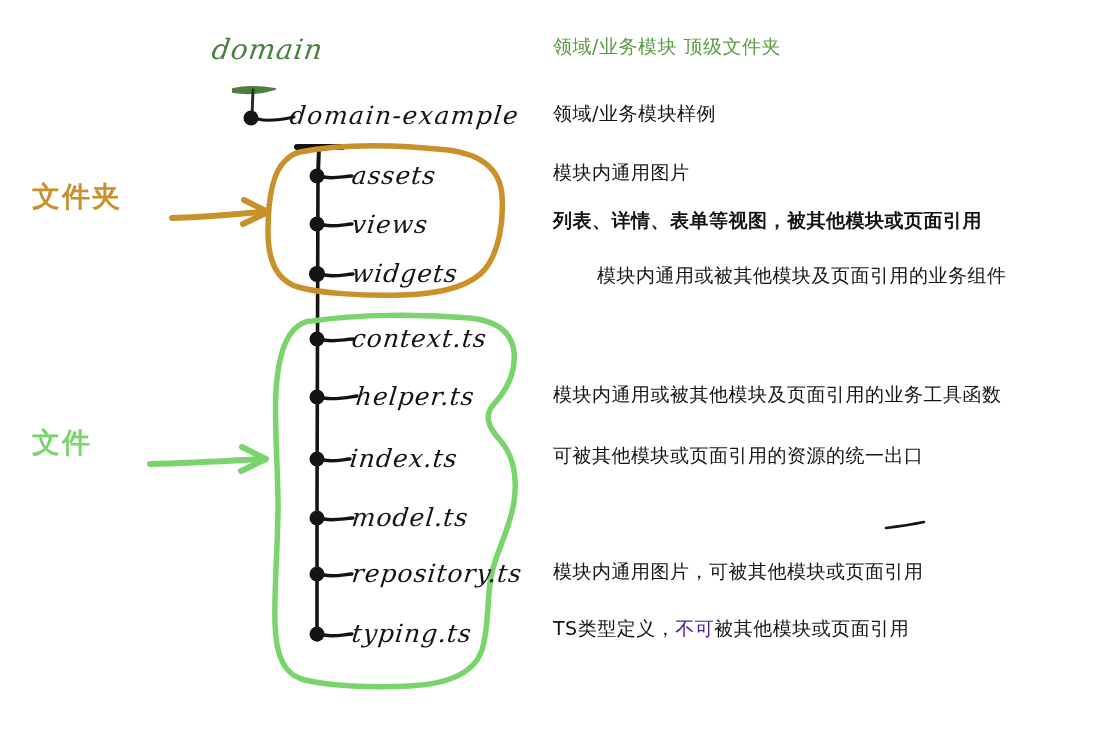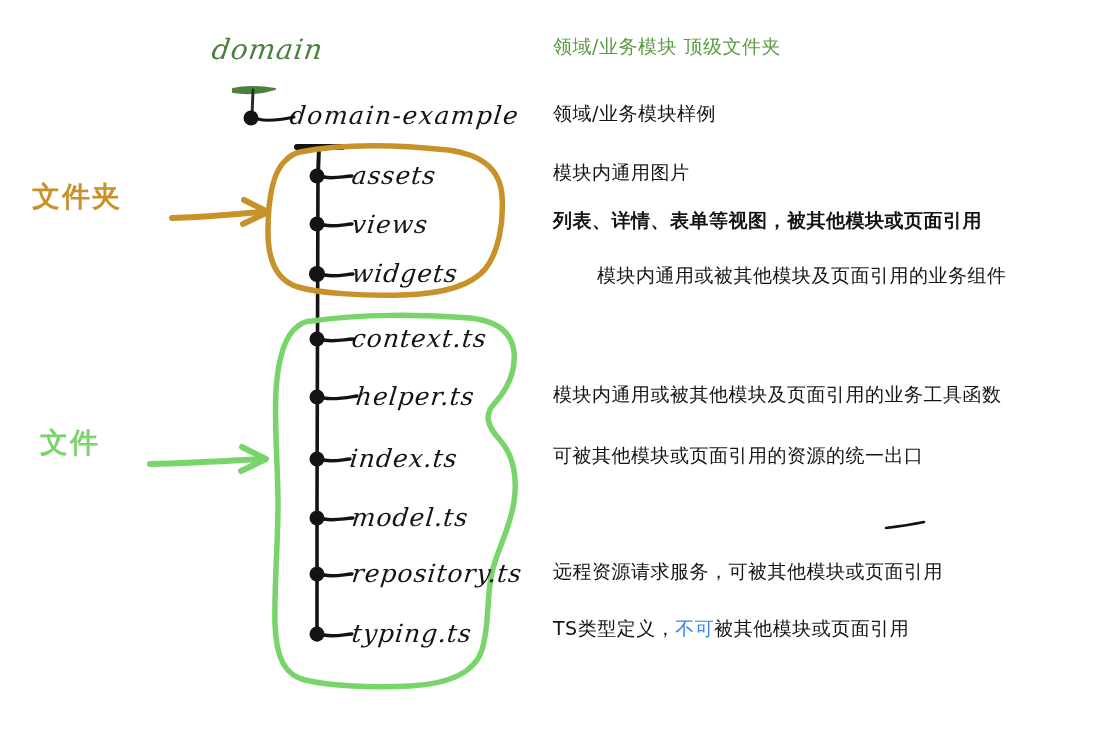--- a/index.html
+++ b/index.html
@@ -61,21 +61,21 @@
   .cn {
     font-family: "DejaVu Sans", sans-serif;
     font-size: 19px;
     color: #141414;
     letter-spacing: 0.5px;
   }
   .cn.green {
     color: #5a9a43;
   }
   .cn .hl-red {
-    color: #3b82f6;
+    color: #4c1d95;
   }
   
   .legend-label {
     font-family: "DejaVu Sans", sans-serif;
     font-size: 28px;
     font-weight: bold;
     letter-spacing: 2px;
   }
   .legend-folder { color: #c8912a; }
   .legend-file   { color: #79d46b; }
@@ -169,29 +169,29 @@
   <div class="txt node-label" style="left:352px; top:261px;">widgets</div>
 
   <div class="txt node-label" style="left:352px; top:326px;">context.ts</div>
   <div class="txt node-label" style="left:356px; top:384px;">helper.ts</div>
   <div class="txt node-label" style="left:350px; top:446px;">index.ts</div>
   <div class="txt node-label" style="left:352px; top:505px;">model.ts</div>
   <div class="txt node-label" style="left:352px; top:561px;">repository.ts</div>
   <div class="txt node-label" style="left:352px; top:621px;">typing.ts</div>
 
   <div class="txt legend-label legend-folder" style="left:32px; top:183px;">文件夹</div>
-  <div class="txt legend-label legend-file" style="left:32px; top:429px;margin-left:8px;">文件</div>
+  <div class="txt legend-label legend-file" style="left:32px; top:429px;">文件</div>
 
   <div class="txt cn green" style="left:553px; top:37px;">领域/业务模块 顶级文件夹</div>
   <div class="txt cn" style="left:553px; top:104px;text-align:right;">领域/业务模块样例</div>
 
   <div class="txt cn" style="left:553px; top:163px;">模块内通用图片</div>
   <div class="txt cn" style="left:553px; top:211px;font-weight:bold;">列表、详情、表单等视图，被其他模块或页面引用</div>
   <div class="txt cn" style="left:553px; top:266px;margin-left:44px;">模块内通用或被其他模块及页面引用的业务组件</div>
   <div class="txt cn" style="left:553px; top:385px;">模块内通用或被其他模块及页面引用的业务工具函数</div>
   <div class="txt cn" style="left:553px; top:446px;">可被其他模块或页面引用的资源的统一出口</div>
-  <div class="txt cn" style="left:553px; top:562px;">远程资源请求服务，可被其他模块或页面引用</div>
+  <div class="txt cn" style="left:553px; top:562px;">模块内通用图片，可被其他模块或页面引用</div>
 
   <div class="txt cn" style="left:553px; top:619px;">
     <span>TS类型定义，</span><span class="hl-red">不可</span><span>被其他模块或页面引用</span>
   </div>
 
 </div>
 
 </body></html>

